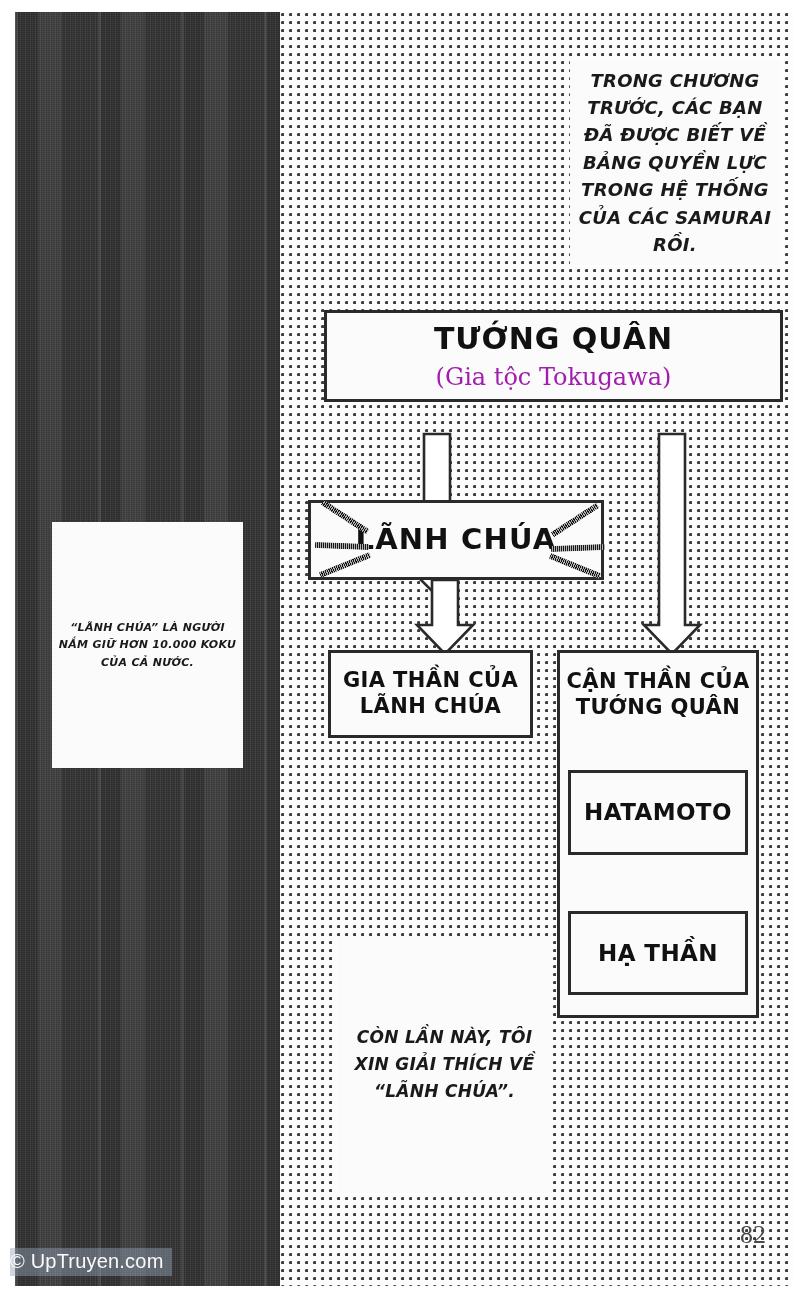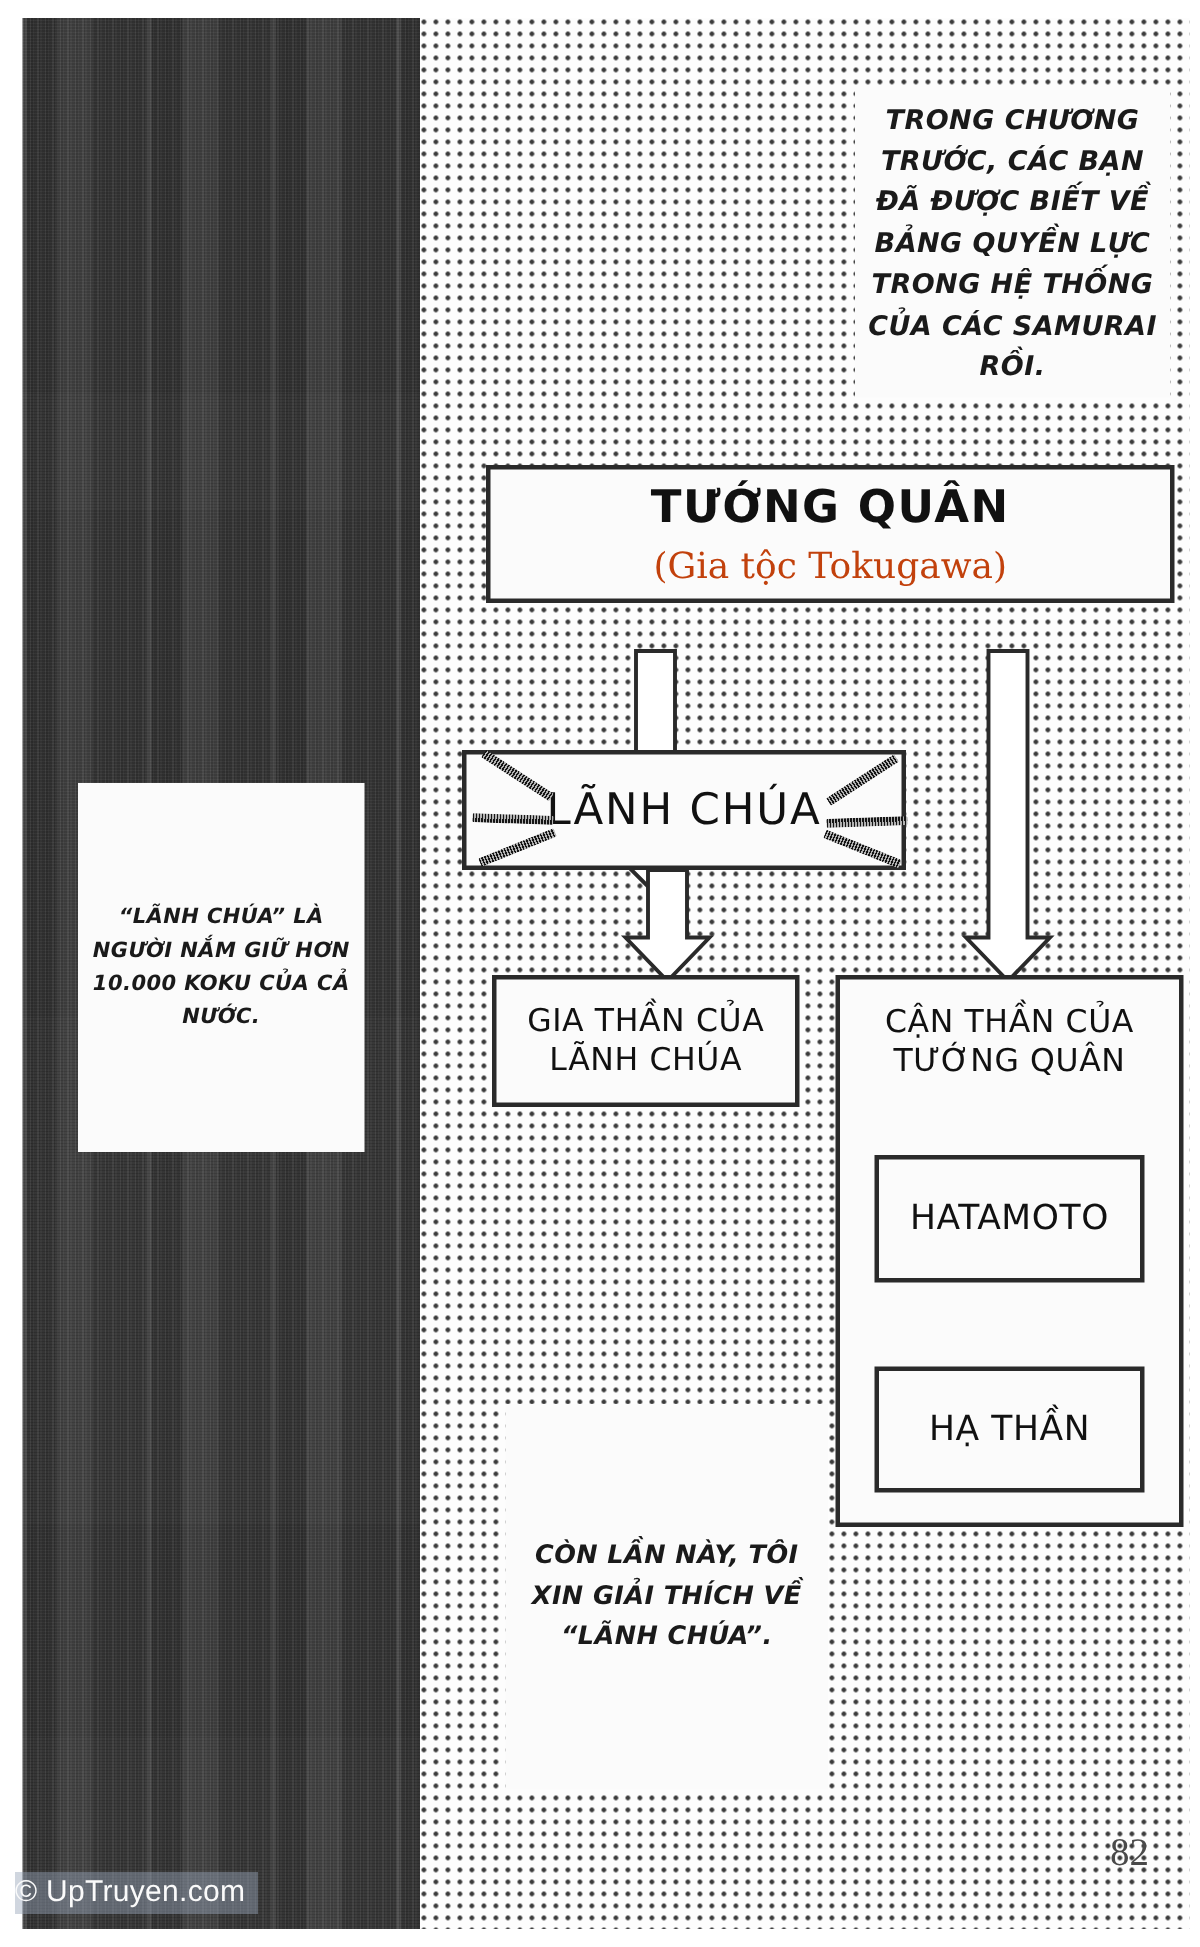--- a/index.html
+++ b/index.html
@@ -90,21 +90,21 @@
     font-family: "DejaVu Sans", sans-serif;
     font-style: italic;
     font-weight: 700;
     color: #1a1a1a;
     letter-spacing: 0.3px;
   }
 
   
   .node-text {
     font-family: "DejaVu Sans", sans-serif;
-    font-weight: 400;
+    font-weight: 700;
     color: #111111;
     letter-spacing: 0.4px;
     line-height: 1.22;
   }
 
   
   #caption-intro {
     left: 570px; top: 60px; width: 210px; height: 205px;
     padding: 10px 8px;
   }
@@ -120,49 +120,49 @@
     font-size: 30px;
     font-weight: 700;
     font-family: "DejaVu Sans", sans-serif;
     letter-spacing: 1px;
     color: #111111;
   }
   #node-shogun .title-sub {
     font-family: "DejaVu Serif", serif;
     font-size: 24px;
     margin-top: 7px;
-    color: #c2410c;
+    color: #a21caf;
   }
 
   #node-daimyo {
     left: 308px; top: 500px; width: 296px; height: 80px;
   }
   #node-daimyo .node-text {
     font-size: 29px;
     letter-spacing: 1.2px;
   }
 
   #caption-daimyo-def {
     left: 52px; top: 522px; width: 191px; height: 246px;
     padding: 8px 6px;
   }
   #caption-daimyo-def .caption-text {
-    font-size: 14px;
+    font-size: 11px;
     line-height: 1.60;
   }
 
   #node-retainer-daimyo {
     left: 328px; top: 650px; width: 205px; height: 88px;
   }
   #node-retainer-daimyo .node-text {
     font-size: 21px;
   }
 
   #node-retainer-shogun {
-    left: 557px; top: 650px; width: 232px; height: 368px;
+    left: 557px; top: 650px; width: 202px; height: 368px;
     justify-content: space-between;
     padding-top: 16px;
     gap: 36px;
   }
   #node-retainer-shogun .node-text.group-title {
     font-size: 21px;
     margin-bottom: 14px;
   }
   .subbox {
     width: 180px;

